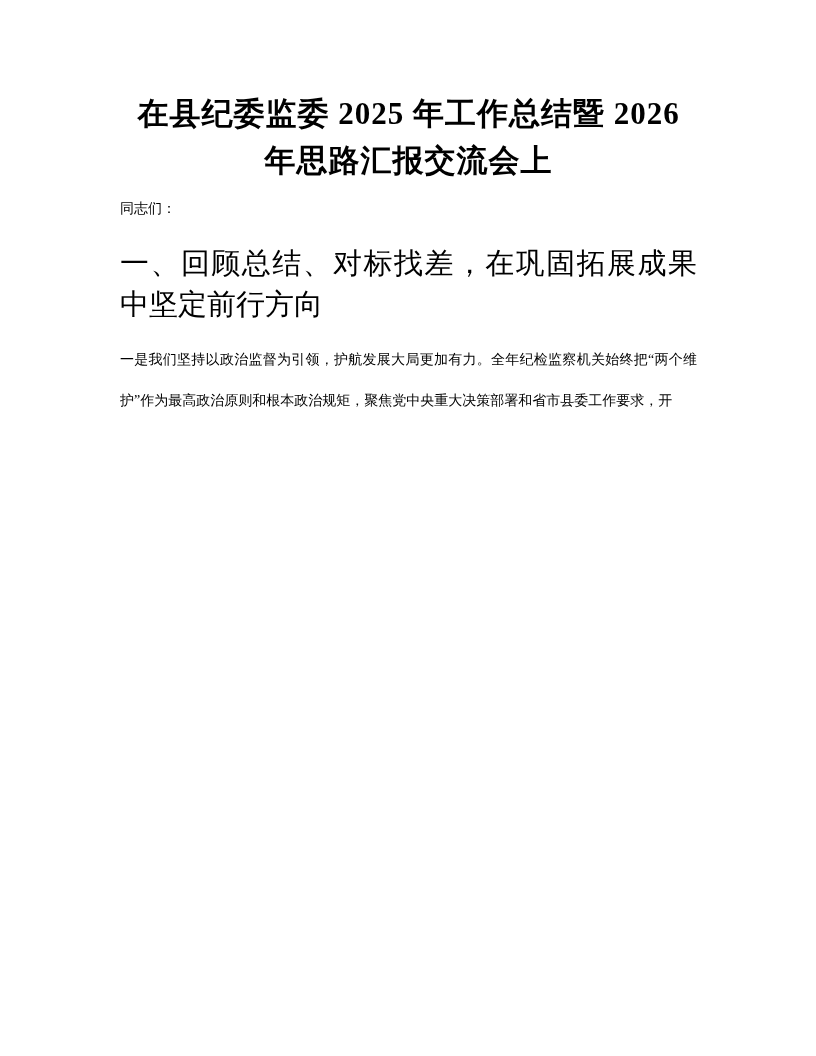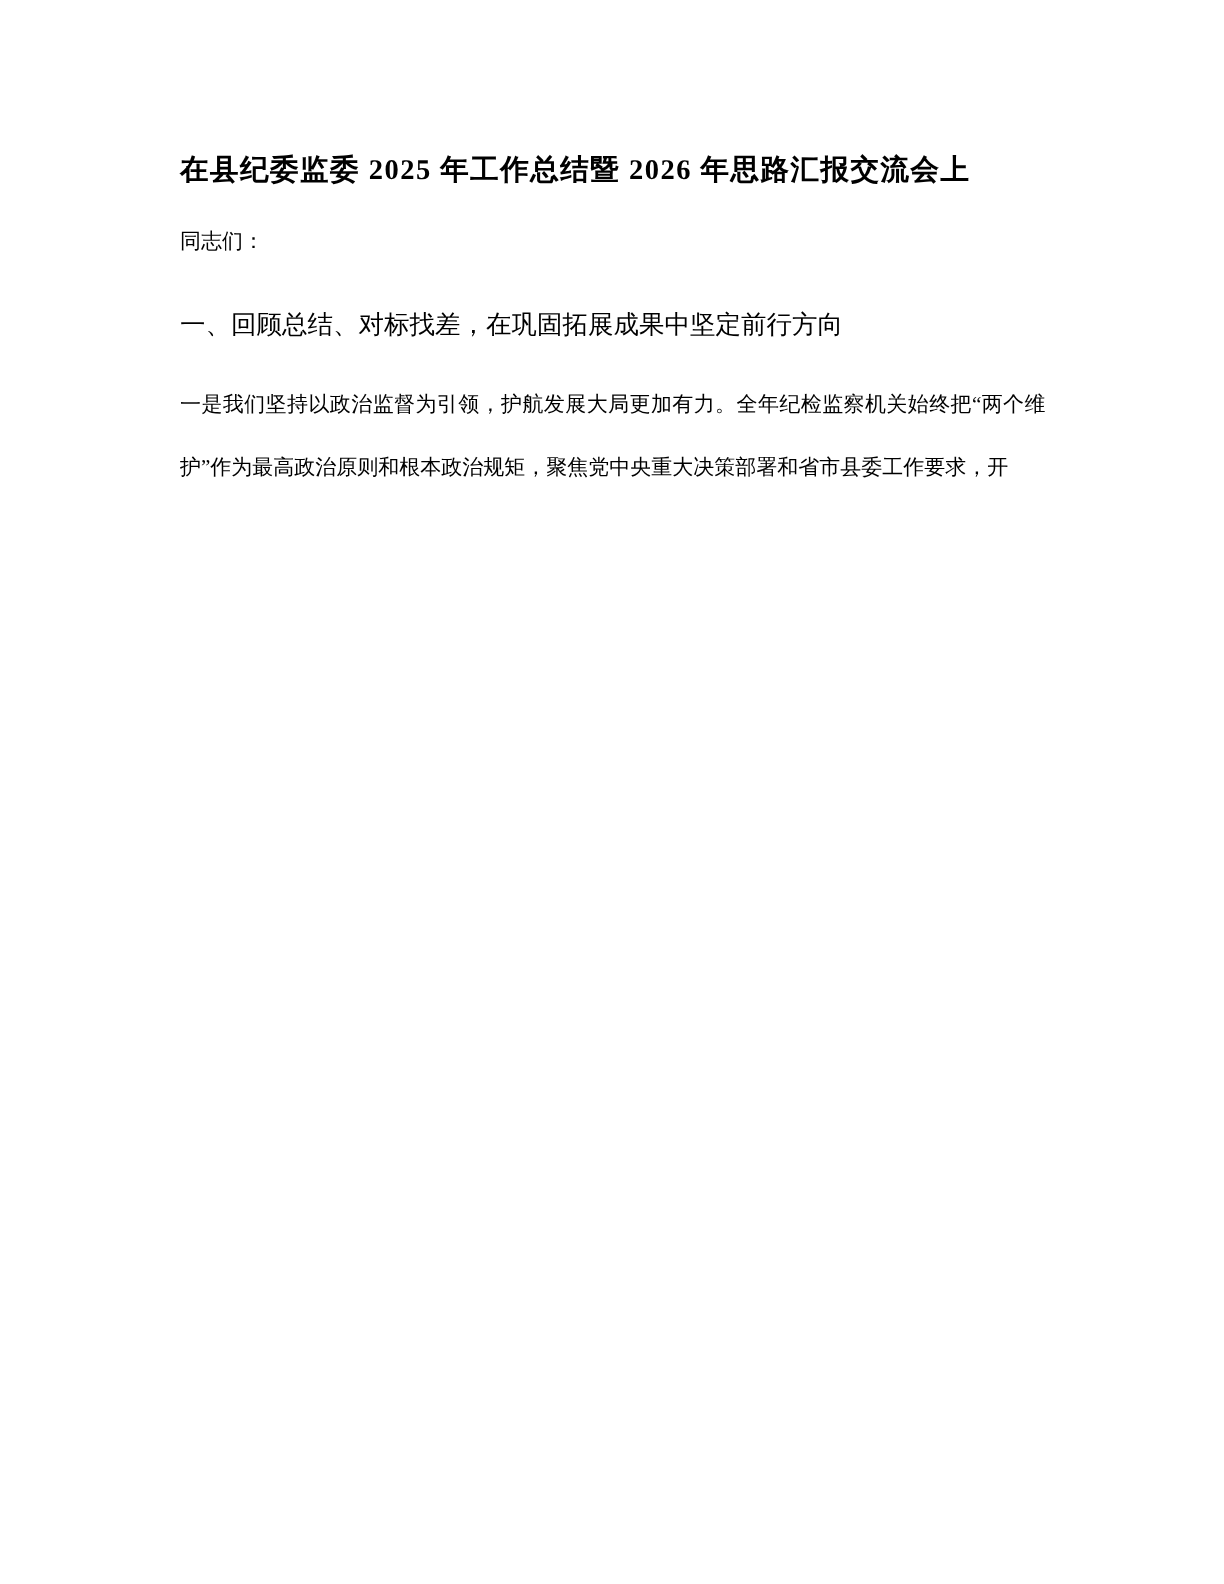--- a/index.html
+++ b/index.html
@@ -13,43 +13,44 @@
     height: 1056px;
     margin: 0 auto;
     background: #ffffff;
     box-sizing: border-box;
     padding: 90px 119px 0 120px;
     overflow: hidden;
     font-family: "Liberation Serif", "DejaVu Serif", serif;
     color: #000000;
   }
   .doc-title {
-    font-size: 19px;
+    font-size: 31px;
     font-weight: bold;
+    text-align: center;
     line-height: 47px;
     margin: 0 0 4px 0;
     letter-spacing: 1px;
   }
   .title-line {
     display: block;
   }
   .para {
     font-size: 14px;
     font-weight: normal;
     line-height: 41.5px;
     text-align: justify;
     margin: 0 0 13px 0;
     word-break: break-all;
   }
   .salutation {
     text-align: left;
   }
   .heading {
     
-    font-size: 17px;
+    font-size: 29px;
     font-weight: normal;
   }
 </style>
 </head>
 <body>
 
 <div class="page">
 
   <h1 class="doc-title">
     <span class="title-line">在县纪委监委 2025 年工作总结暨 2026 年思路汇报交流会上</span>

